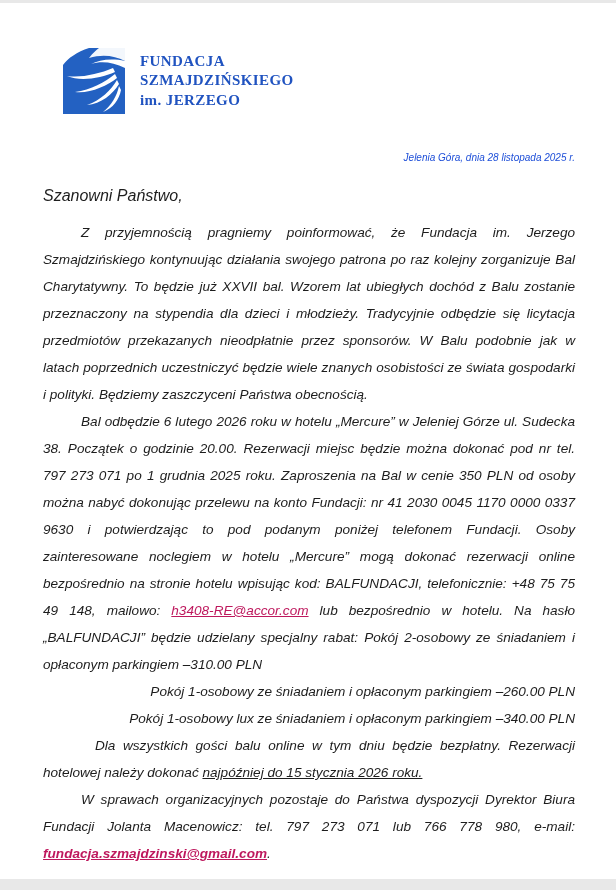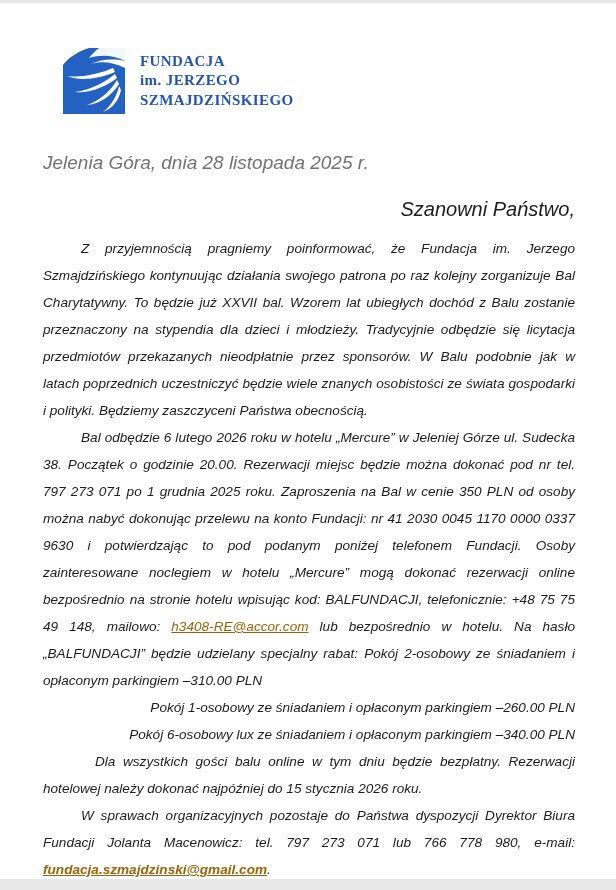--- a/index.html
+++ b/index.html
@@ -33,86 +33,86 @@
     font-weight: bold;
     font-size: 15px;
     line-height: 19.5px;
     letter-spacing: 0.4px;
     color: #2053c0;
   }
 
   
   .date-line {
     margin-top: 38px;
+    text-align: right;
     font-style: italic;
-    font-size: 19px;
-    color: #737373;
+    font-size: 10px;
+    color: #1d4ed8;
   }
   .salutation {
     margin-top: 24px;
     font-style: italic;
-    font-size: 20px;
+    font-size: 16px;
     color: #1d1d1d;
-    text-align: right;
   }
   .body-text {
     margin-top: 14px;
     font-style: italic;
     font-size: 13.6px;
     line-height: 27px;
     color: #1d1d1d;
     text-align: justify;
   }
   .body-text p { margin: 0; }
   .indent { text-indent: 38px; }
   .indent-lg { text-indent: 52px; }
   .room-line { text-align: right; }
   a.doc-link {
-    color: #a16207;
+    color: #be185d;
     text-decoration: underline;
     cursor: pointer;
   }
   a.doc-link.bold { font-weight: bold; }
-  .u { }
+  .u { text-decoration: underline; }
 </style>
 </head>
 <body>
 
 <div class="page">
   <div class="content">
 
     <div class="logo-row">
       <svg class="logo-mark" viewBox="0 0 62 66" xmlns="http://www.w3.org/2000/svg">
         <rect x="0" y="0" width="62" height="66" fill="#2361c2"></rect>
         <path d="M0,0 L26,0 C14,4 5,10 0,17 Z" fill="#ffffff"></path>
         <path d="M26,0 L62,0 L62,13 C52,8 40,6 26,10 C30,5 33,2 36,0 Z" fill="#ffffff" opacity="0.95"></path>
         <path d="M62,13 C48,10 36,12 28,16 C38,13 50,14 62,20 Z" fill="#ffffff"></path>
         <path d="M50,20 C36,26 18,30 4,28 C18,34 38,30 52,24 Z" fill="#ffffff"></path>
         <path d="M52,26 C42,34 28,42 12,44 C26,46 44,38 54,30 Z" fill="#ffffff"></path>
         <path d="M54,32 C48,42 38,52 24,57 C38,56 50,46 56,36 Z" fill="#ffffff"></path>
         <path d="M56,38 C54,48 48,58 40,64 C50,60 56,52 58,42 Z" fill="#ffffff"></path>
       </svg>
       <div class="logo-text">
         <div>FUNDACJA</div>
+        <div>SZMAJDZIŃSKIEGO</div>
         <div>im. JERZEGO</div>
-        <div>SZMAJDZIŃSKIEGO</div>
       </div>
     </div>
 
     <div class="date-line">Jelenia Góra, dnia 28 listopada 2025 r.</div>
 
     <div class="salutation">Szanowni Państwo,</div>
 
     <div class="body-text">
       <p class="indent">Z przyjemnością pragniemy poinformować, że Fundacja im. Jerzego Szmajdzińskiego kontynuując działania swojego patrona po raz kolejny zorganizuje Bal Charytatywny. To będzie już XXVII bal. Wzorem lat ubiegłych dochód z Balu zostanie przeznaczony na stypendia dla dzieci i młodzieży. Tradycyjnie odbędzie się licytacja przedmiotów przekazanych nieodpłatnie przez sponsorów. W Balu podobnie jak w latach poprzednich uczestniczyć będzie wiele znanych osobistości ze świata gospodarki i polityki. Będziemy zaszczyceni Państwa obecnością.</p>
 
       <p class="indent"><span>Bal odbędzie 6 lutego 2026 roku w hotelu „Mercure” w Jeleniej Górze ul. Sudecka 38. Początek o godzinie 20.00. Rezerwacji miejsc będzie można dokonać pod nr tel. 797 273 071 po 1 grudnia 2025 roku. Zaproszenia na Bal w cenie 350 PLN od osoby można nabyć dokonując przelewu na konto Fundacji: nr 41 2030 0045 1170 0000 0337 9630 i potwierdzając to pod podanym poniżej telefonem Fundacji. Osoby zainteresowane noclegiem w hotelu „Mercure” mogą dokonać rezerwacji online bezpośrednio na stronie hotelu wpisując kod: BALFUNDACJI, telefonicznie: +48 75 75 49 148, mailowo: </span><a class="doc-link">h3408-RE@accor.com</a><span> lub bezpośrednio w hotelu. Na hasło „BALFUNDACJI” będzie udzielany specjalny rabat: Pokój 2-osobowy ze śniadaniem i opłaconym parkingiem –310.00 PLN</span></p>
 
       <p class="room-line">Pokój 1-osobowy ze śniadaniem i opłaconym parkingiem –260.00 PLN</p>
-      <p class="room-line">Pokój 6-osobowy lux ze śniadaniem i opłaconym parkingiem –340.00 PLN</p>
+      <p class="room-line">Pokój 1-osobowy lux ze śniadaniem i opłaconym parkingiem –340.00 PLN</p>
 
       <p class="indent-lg"><span>Dla wszystkich gości balu online w tym dniu będzie bezpłatny. Rezerwacji hotelowej należy dokonać </span><span class="u">najpóźniej do 15 stycznia 2026 roku.</span></p>
 
       <p class="indent"><span>W sprawach organizacyjnych pozostaje do Państwa dyspozycji Dyrektor Biura Fundacji Jolanta Macenowicz:  tel. 797 273 071 lub 766 778 980, e-mail: </span><a class="doc-link bold">fundacja.szmajdzinski@gmail.com</a><span>.</span></p>
     </div>
 
   </div>
 </div>
 
 </body></html>

